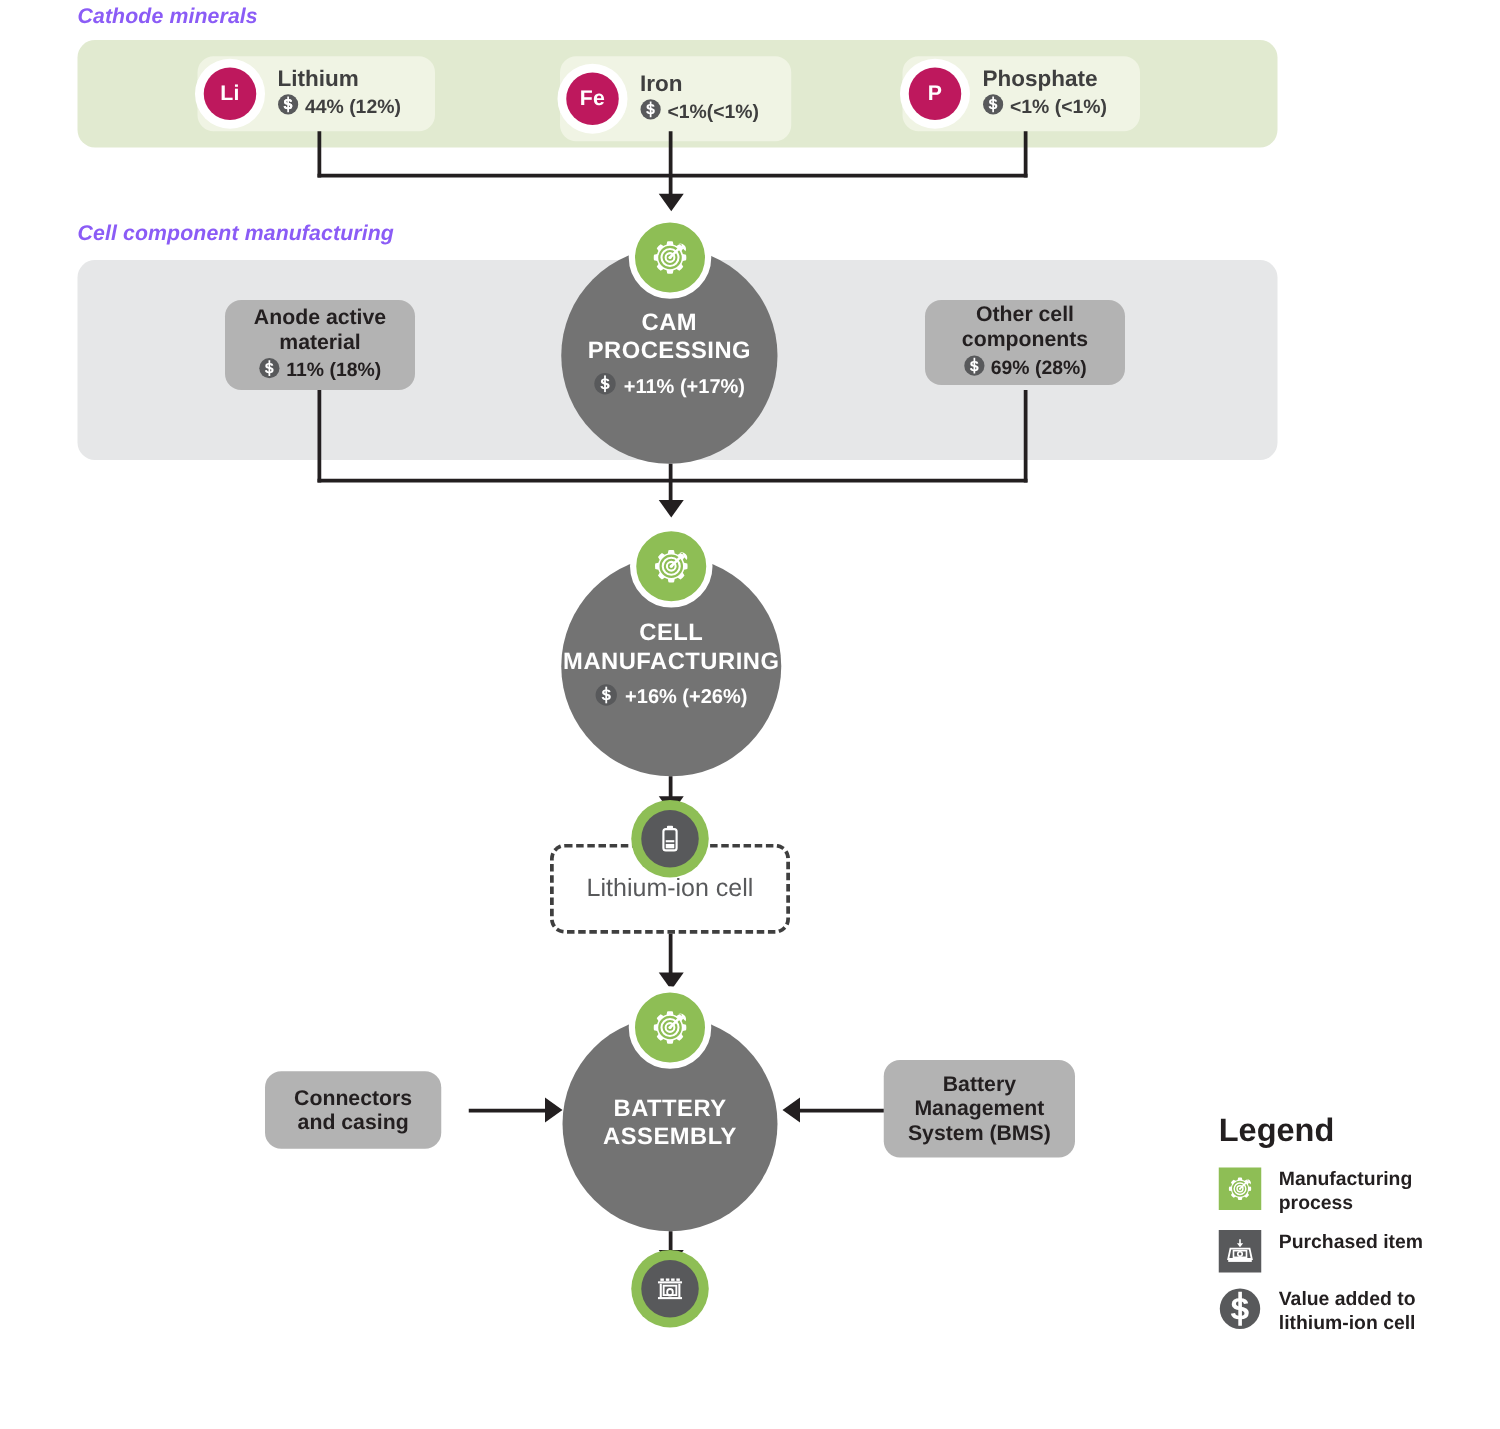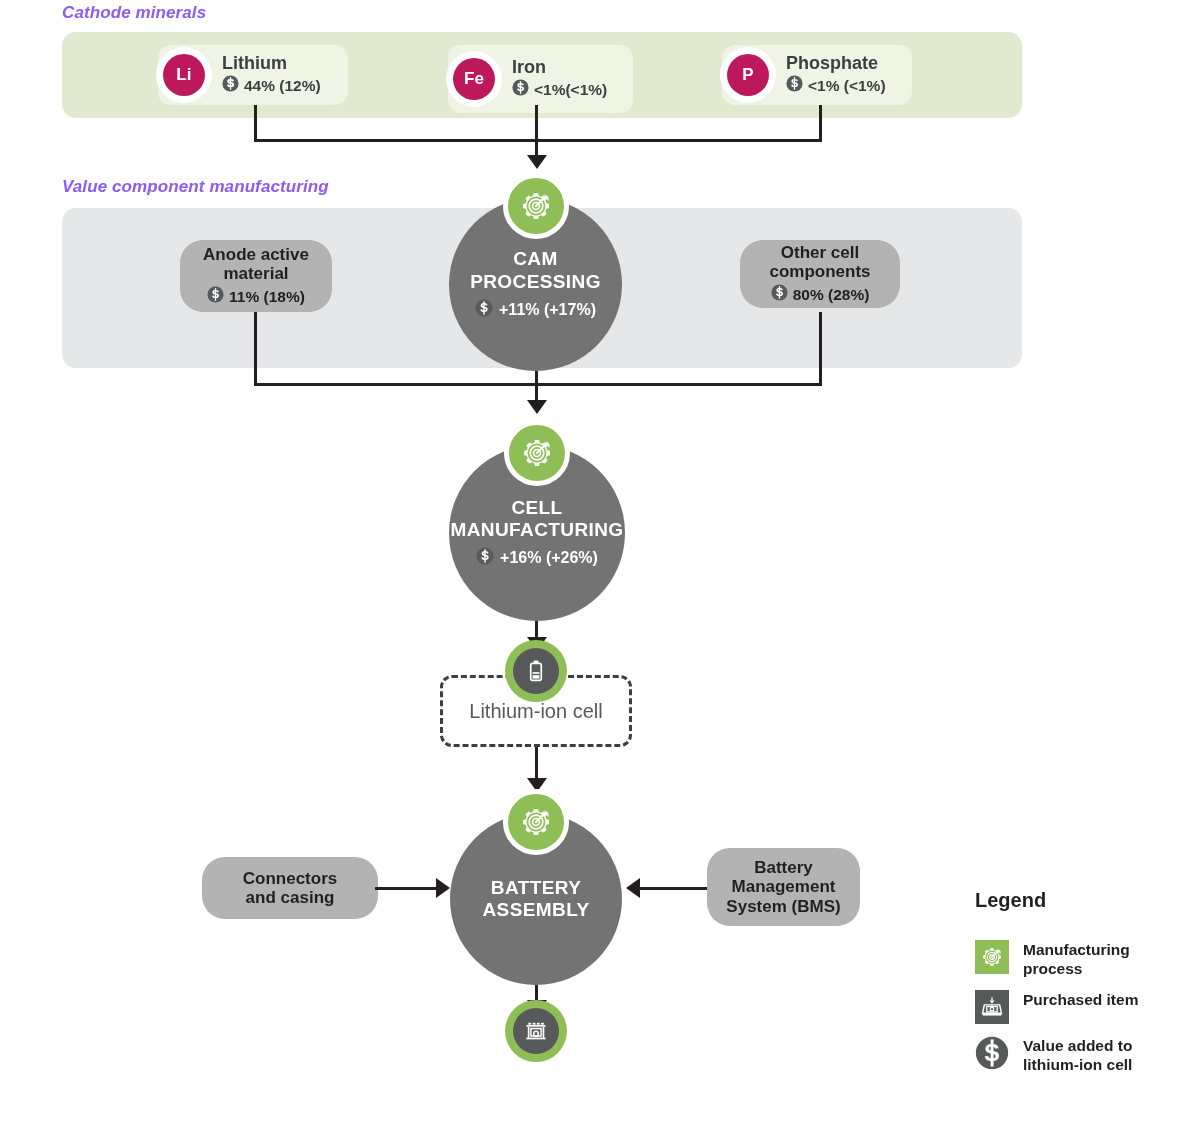--- a/index.html
+++ b/index.html
@@ -65,21 +65,21 @@
     margin-top:1px;
   }
 
   
   .dollar{display:inline-block;vertical-align:middle;flex:none;}
 
   
   .greybox{
     position:absolute;
     background:#b3b3b3;
-    border-radius:23px;
+    border-radius:13px;
     display:flex;flex-direction:column;
     align-items:center;justify-content:center;
     text-align:center;
     box-sizing:border-box;
   }
   .greybox-title{
     font-weight:700;font-size:17px;color:#231f20;line-height:1.14;
   }
   .greybox-val{
     display:flex;align-items:center;gap:5px;
@@ -158,21 +158,21 @@
   .arrow-left{
     position:absolute;width:0;height:0;
     border-top:10px solid transparent;
     border-bottom:10px solid transparent;
     border-right:14px solid #231f20;
   }
 
   
   #legend{position:absolute;left:975px;top:889px;width:215px;}
   .legend-title{
-    font-weight:700;font-size:20px;color:#231f20;margin-bottom:28px;
+    font-weight:700;font-size:26px;color:#231f20;margin-bottom:14px;
   }
   .legend-row{
     display:flex;align-items:flex-start;gap:14px;margin-bottom:12px;
   }
   .legend-swatch{
     width:34px;height:34px;flex:none;
     display:flex;align-items:center;justify-content:center;
   }
   .sw-green{background:#8ebe55;}
   .sw-grey{background:#58595b;}
@@ -247,21 +247,21 @@
       </div>
     </div>
   </div>
 
   <div class="ln vline" style="left:254px;top:105px;height:37px;"></div>
   <div class="ln vline" style="left:819px;top:105px;height:37px;"></div>
   <div class="ln hline" style="left:254px;top:139px;width:568px;"></div>
   <div class="ln vline" style="left:535px;top:105px;height:53px;"></div>
   <div class="arrow-down" style="left:527px;top:155px;"></div>
 
-  <div class="section-label" style="left:62px;top:177px;">Value component manufacturing</div>
+  <div class="section-label" style="left:62px;top:177px;">Cell component manufacturing</div>
 
   <div class="band band-grey" style="left:62px;top:208px;width:960px;height:160px;"></div>
 
   <div class="greybox" style="left:180px;top:240px;width:152px;height:72px;">
     <div class="greybox-title">
       <span>Anode active</span><br>
       <span>material</span>
     </div>
     <div class="greybox-val">
       <span class="dollar">
@@ -281,21 +281,21 @@
       <span>components</span>
     </div>
     <div class="greybox-val">
       <span class="dollar">
         <svg width="17" height="17" viewBox="0 0 20 20">
           <circle cx="10" cy="10" r="9.5" fill="#58595b"></circle>
           <rect x="9.2" y="2.6" width="1.6" height="14.8" fill="#ffffff"></rect>
           <text x="10" y="14.6" text-anchor="middle" fill="#ffffff" font-family="Liberation Sans, sans-serif" font-size="13.5" font-weight="bold">S</text>
         </svg>
       </span>
-      <span>80% (28%)</span>
+      <span>69% (28%)</span>
     </div>
   </div>
 
   <div class="proc" style="left:449px;top:198px;width:173px;height:173px;">
     <div class="proc-icon" style="top:-25px;">
       <svg width="38" height="38" viewBox="0 0 48 48" fill="none">
         <g fill="#ffffff">
           <path d="M24 7.5c-1 0-1.9.1-2.8.3l-.7 3.2a13.6 13.6 0 0 0-3.1 1.3l-2.8-1.7a16.7 16.7 0 0 0-4 4l1.7 2.8c-.6 1-1 2-1.3 3.1l-3.2.7a16.9 16.9 0 0 0 0 5.6l3.2.7c.3 1.1.7 2.1 1.3 3.1l-1.7 2.8c1.1 1.5 2.5 2.9 4 4l2.8-1.7c1 .6 2 1 3.1 1.3l.7 3.2c1.8.4 3.8.4 5.6 0l.7-3.2c1.1-.3 2.1-.7 3.1-1.3l2.8 1.7c1.5-1.1 2.9-2.5 4-4l-1.7-2.8c.6-1 1-2 1.3-3.1l3.2-.7c.2-.9.3-1.8.3-2.8 0-.9-.1-1.9-.3-2.8l-3.2-.7a13.6 13.6 0 0 0-1.3-3.1l1.7-2.8a16.7 16.7 0 0 0-4-4l-2.8 1.7c-1-.6-2-1-3.1-1.3l-.7-3.2c-.9-.2-1.8-.3-2.8-.3Zm0 4.6a11.9 11.9 0 1 1 0 23.8 11.9 11.9 0 0 1 0-23.8Z"></path>
           <circle cx="24" cy="24" r="8.6" fill="none" stroke="#ffffff" stroke-width="2.1"></circle>
           <circle cx="24" cy="24" r="4.4" fill="none" stroke="#ffffff" stroke-width="2.1"></circle>
@@ -392,21 +392,21 @@
           <path d="M32.4 10.3a5.6 5.6 0 0 1 7.3 7.3l-3.4-3.4-.5-3.4-3.4-.5Z"></path>
         </g>
       </svg>
     </div>
     <div class="proc-title">
       <span>BATTERY</span><br>
       <span>ASSEMBLY</span>
     </div>
   </div>
 
-  <div class="greybox" style="left:202px;top:857px;width:176px;height:62px;">
+  <div class="greybox" style="left:212px;top:857px;width:141px;height:62px;">
     <div class="greybox-title">
       <span>Connectors</span><br>
       <span>and casing</span>
     </div>
   </div>
   <div class="ln hline" style="left:375px;top:887px;width:65px;"></div>
   <div class="arrow-right" style="left:436px;top:878px;"></div>
 
   <div class="greybox" style="left:707px;top:848px;width:153px;height:78px;">
     <div class="greybox-title">

